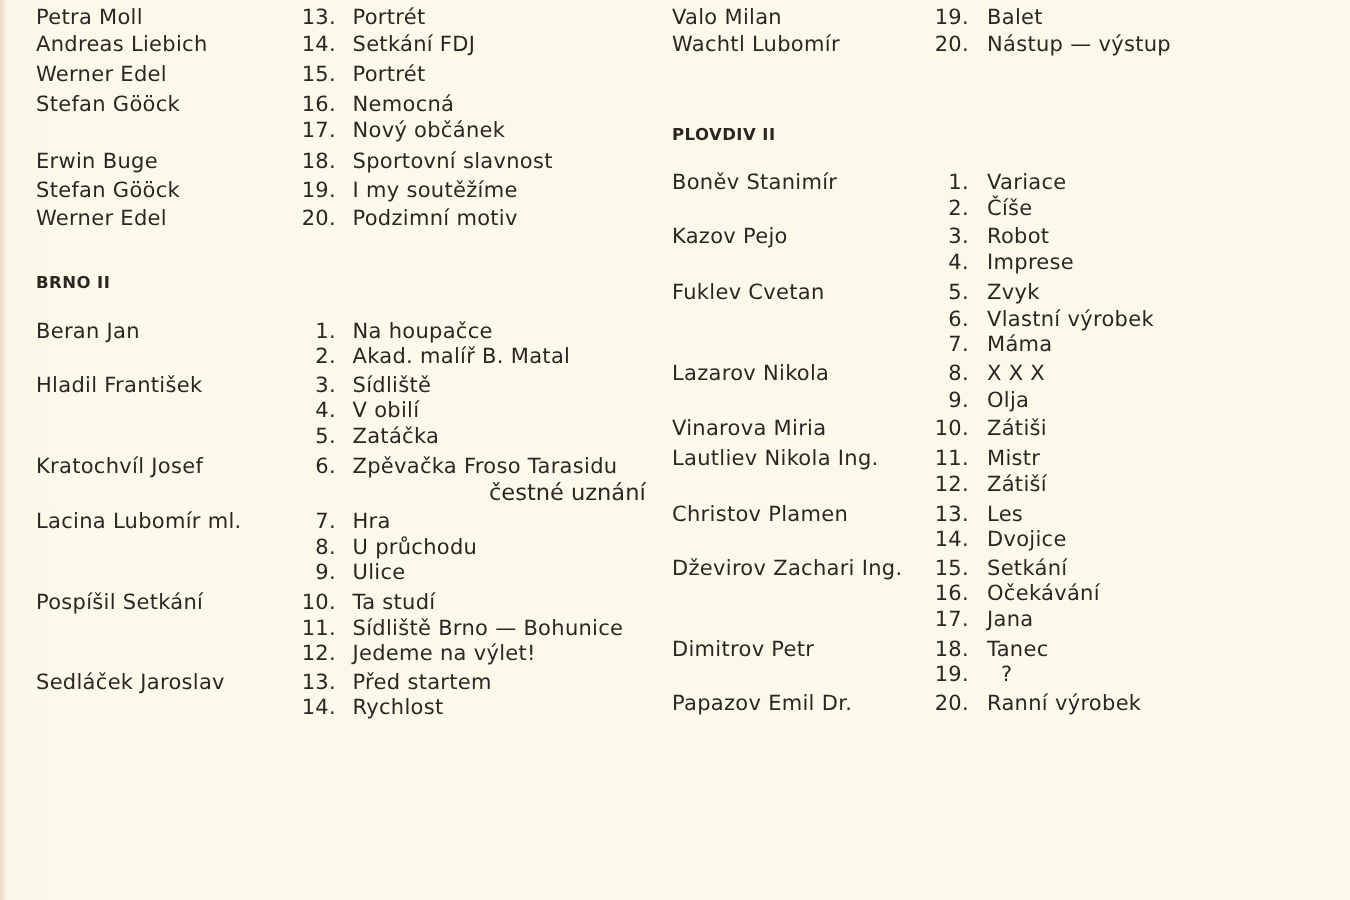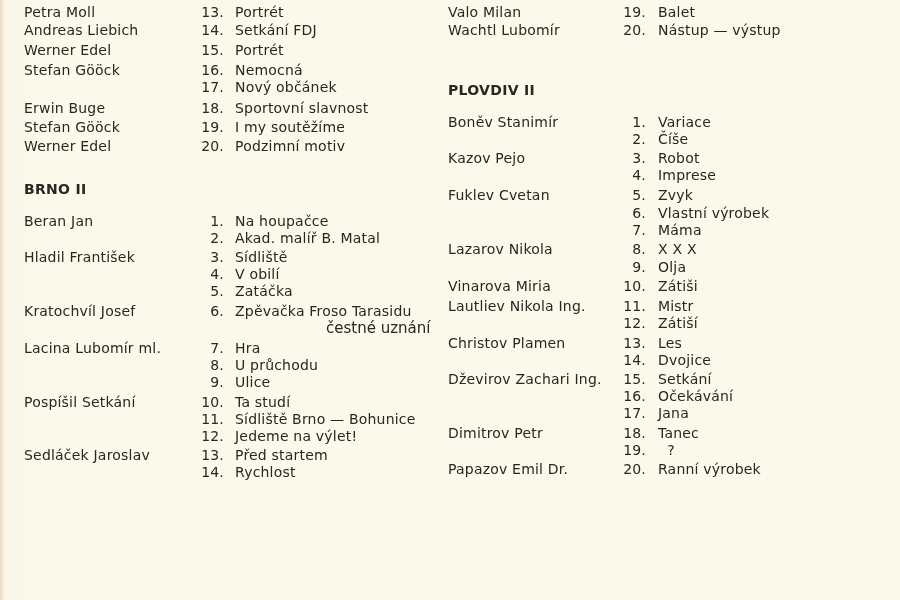--- a/index.html
+++ b/index.html
@@ -25,21 +25,21 @@
   .name { position: absolute; }
   .num { position: absolute; text-align: right; width: 24px; }
   .title { position: absolute; }
   .col-left .name { left: 24px; }
   .col-left .num { left: 200px; }
   .col-left .title { left: 235px; }
   .col-right .name { left: 18px; }
   .col-right .num { left: 192px; }
   .col-right .title { left: 228px; }
   .section-heading {
-    position: absolute; font-weight: bold; font-size: 14px;
+    position: absolute; font-weight: bold; font-size: 11px;
     letter-spacing: 0.3px; line-height: 18px; white-space: nowrap;
   }
   .note {
     position: absolute; font-size: 15px; line-height: 18px; white-space: nowrap;
   }
 </style>
 </head>
 <body>
 
 <div class="page">

